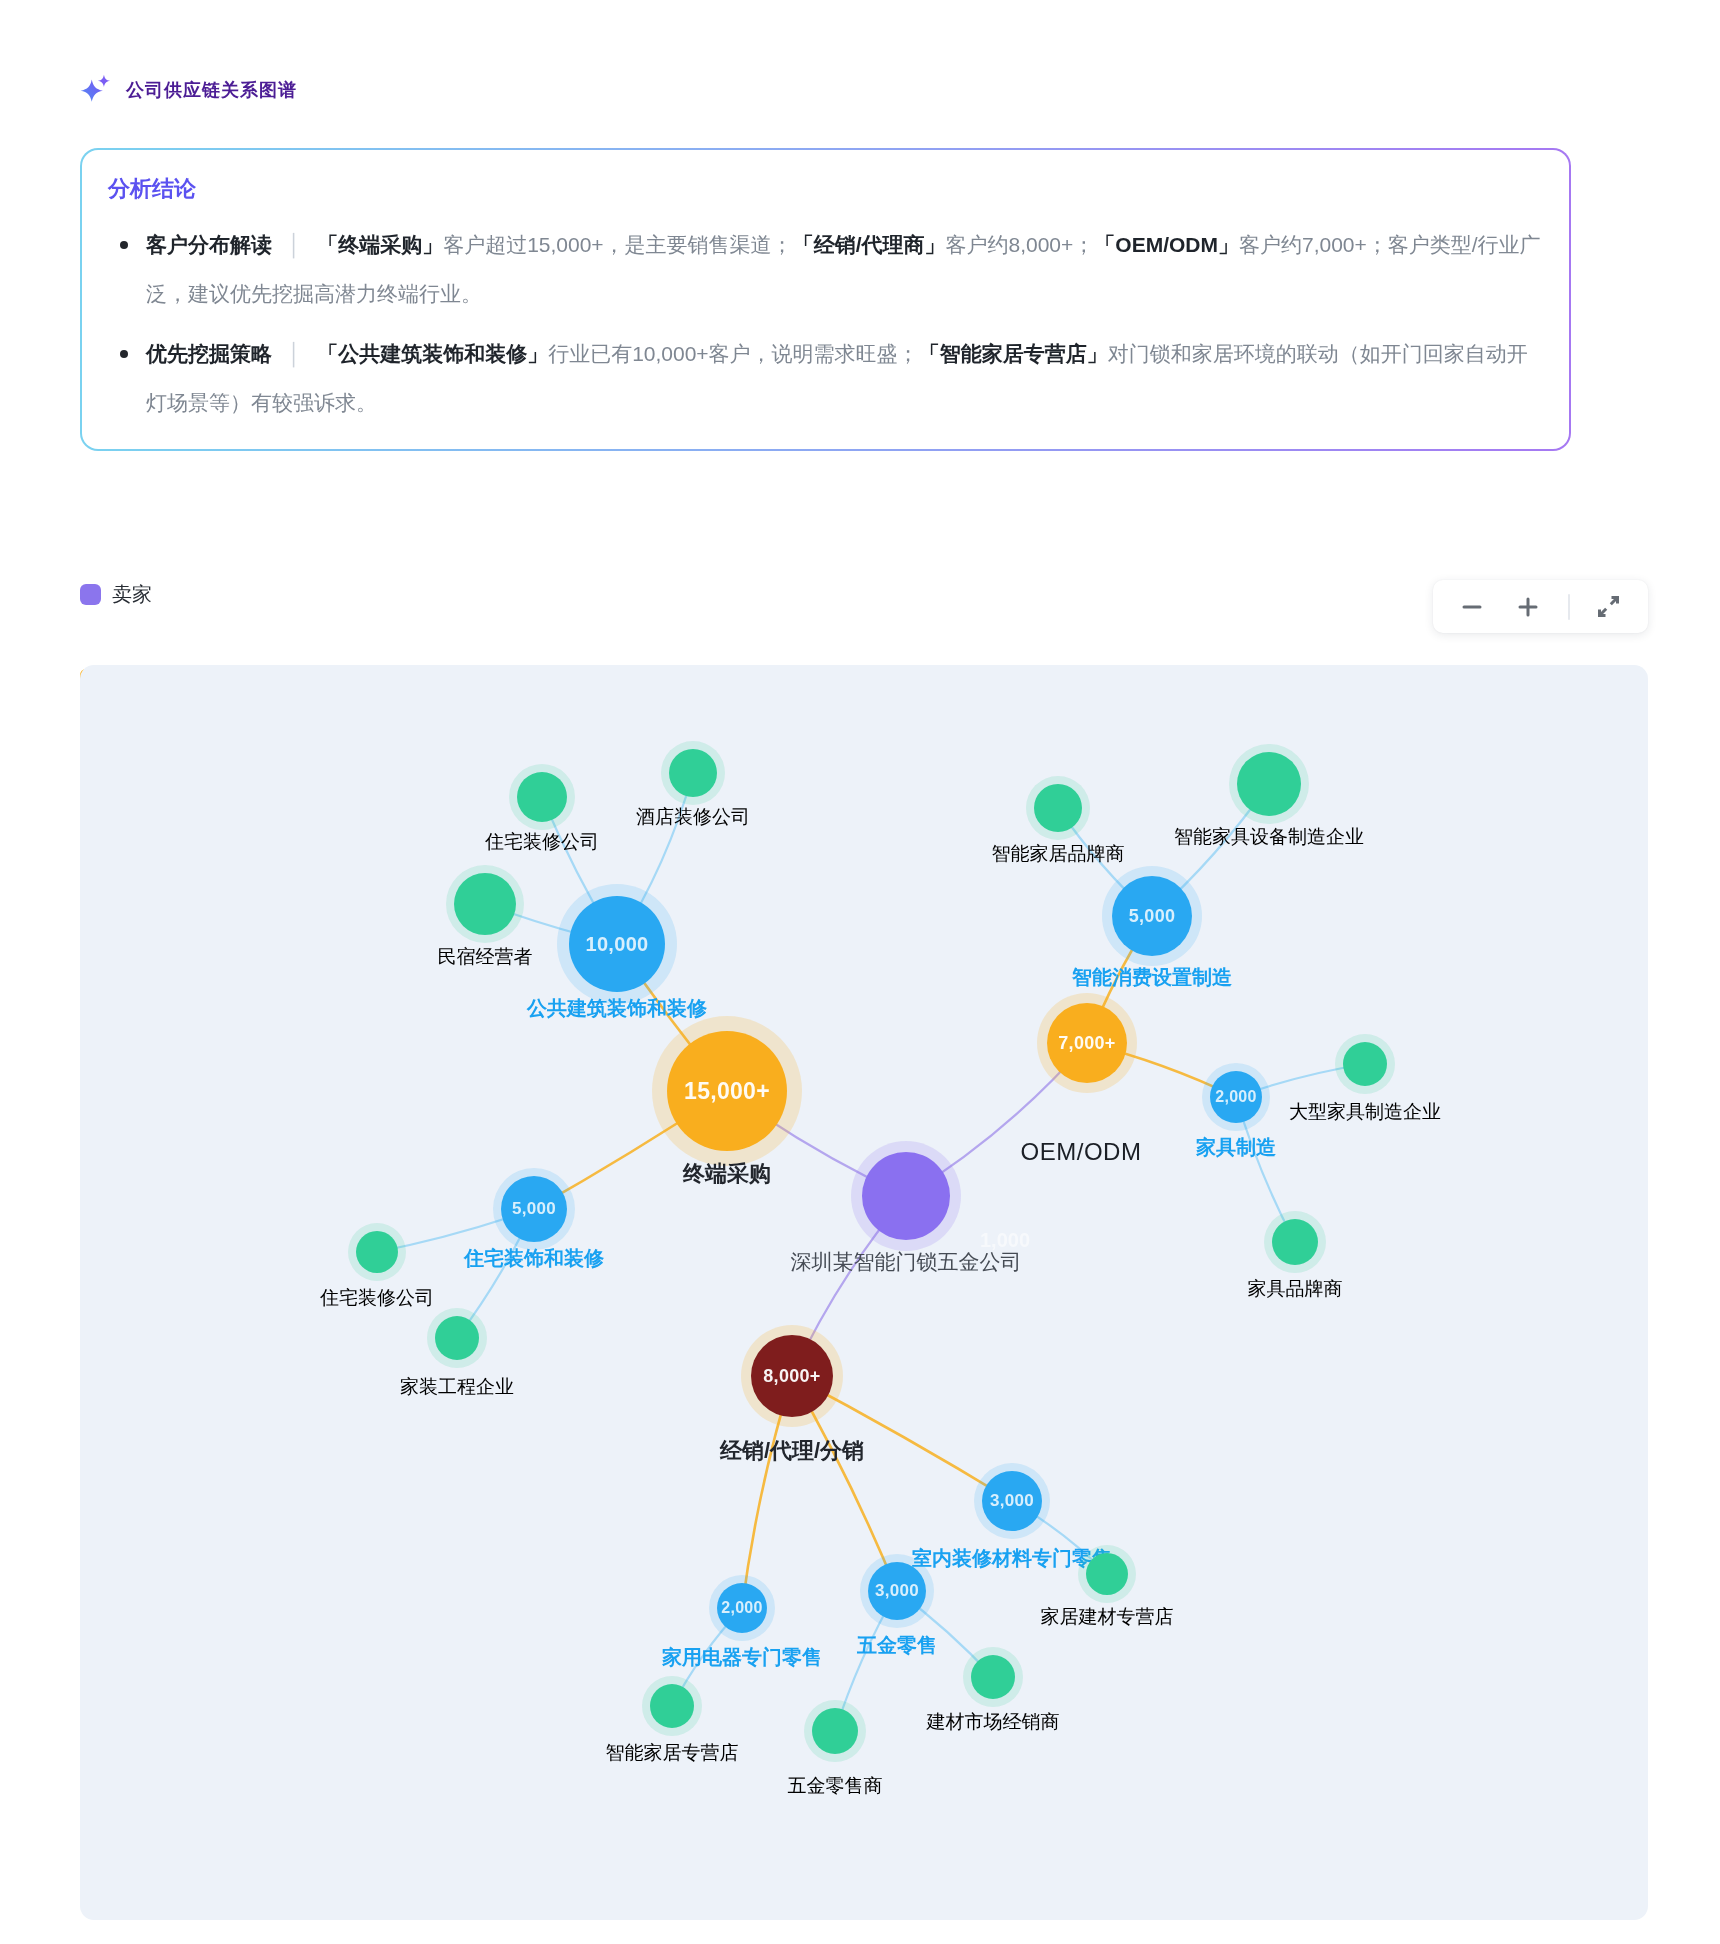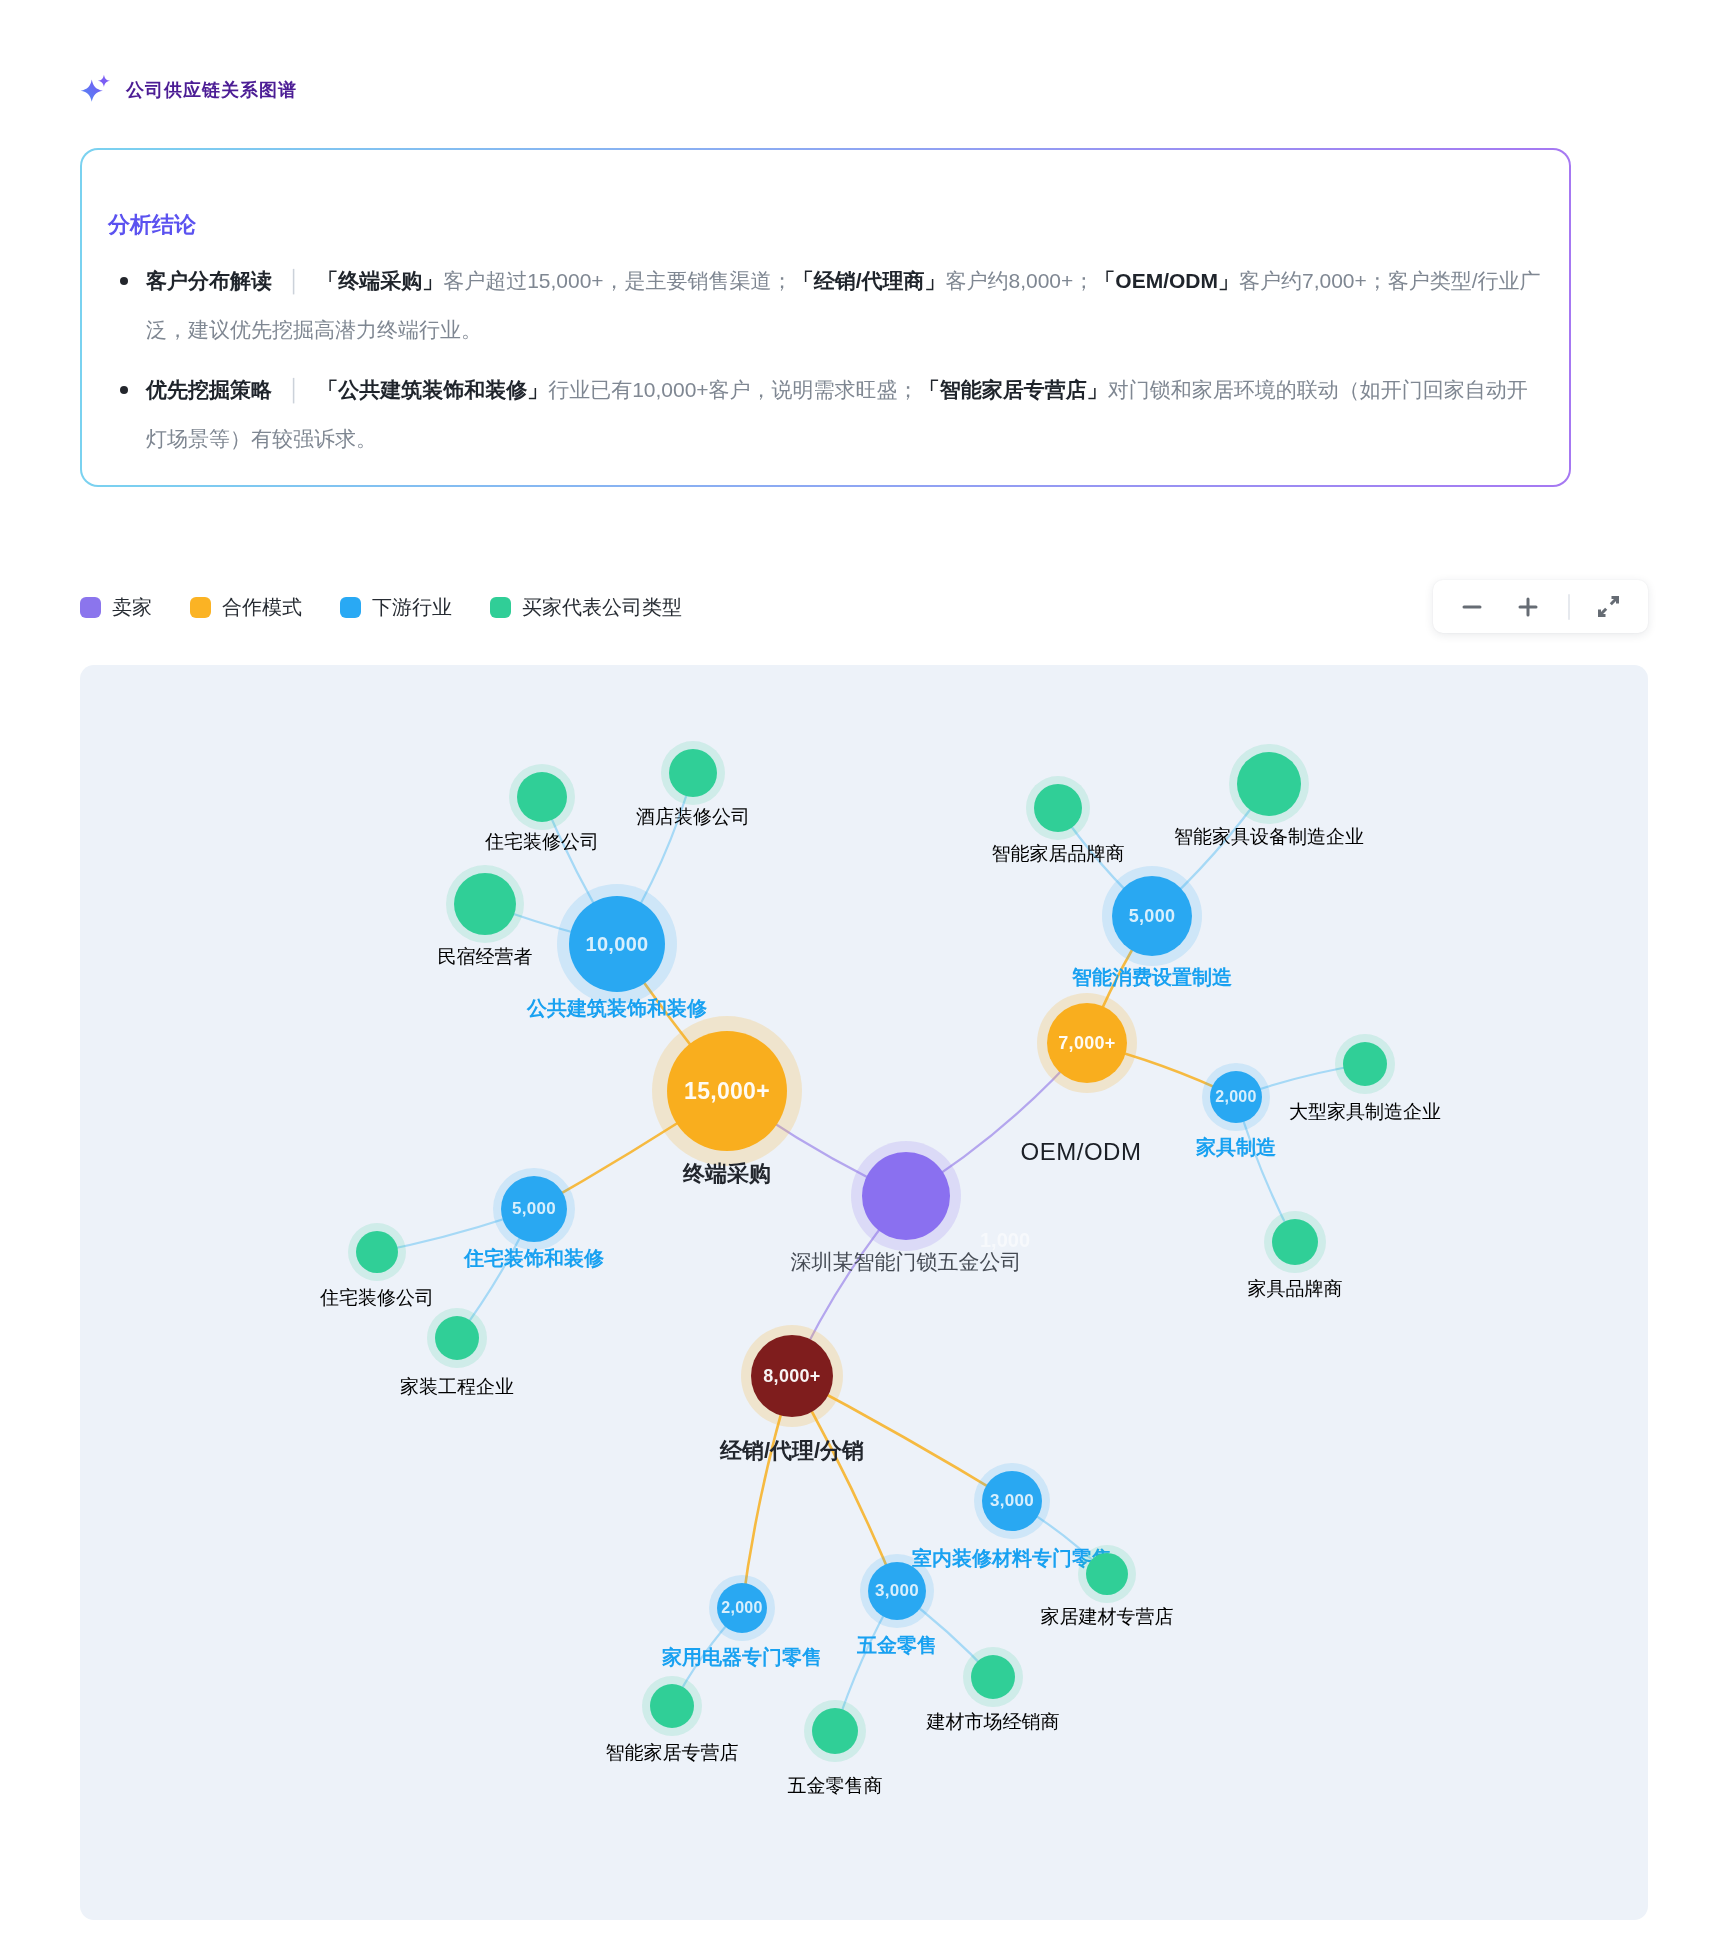--- a/index.html
+++ b/index.html
@@ -10,31 +10,31 @@
   
   .header { position:absolute; top:72px; left:78px; display:flex; align-items:center; gap:12px; }
   .header h1 { font-size:18px; font-weight:700; color:#4c1d95; letter-spacing:1px; }
 
   
   .card { position:absolute; top:148px; left:80px; width:1491px;
     border:2px solid transparent; border-radius:18px;
     background:linear-gradient(#fff,#fff) padding-box,
                linear-gradient(90deg,#7ad2f0 0%, #8fa3f3 55%, #a678f2 100%) border-box;
     padding:24px 28px 22px 26px; }
-  .card-title { font-size:22px; font-weight:700; color:#5b52f0; margin-bottom:16px;margin-top:36px; }
+  .card-title { font-size:22px; font-weight:700; color:#5b52f0; margin-bottom:16px; }
   .bullet { position:relative; padding-left:38px; font-size:21px; line-height:49px;
     color:#7f8792; margin-bottom:11px; }
   .bullet:last-child { margin-bottom:0; }
   .bullet::before { content:""; position:absolute; left:12px; top:21px; width:8px; height:8px;
     border-radius:50%; background:#23262c; }
   .seg-bold { font-weight:700; color:#1f242b; }
   .seg-divider { color:#ccd2da; margin:0 16px; font-weight:400; }
 
   
-  .legend { position:absolute; top:581px; left:80px; height:52px; display:flex; gap:38px; }
+  .legend { position:absolute; top:581px; left:80px; height:52px; display:flex; gap:58px;flex-direction:column; }
   .legend-item { display:flex; align-items:center; gap:11px; cursor:pointer; }
   .legend-swatch { width:21px; height:21px; border-radius:6px; }
   .legend-label { font-size:20px; color:#272c33; font-weight:500; }
 
   .controls { position:absolute; top:580px; left:1433px; width:215px; height:53px;
     background:#fff; border-radius:10px; box-shadow:0 2px 10px rgba(30,40,60,.10), 0 0 2px rgba(30,40,60,.06);
     display:flex; align-items:center; justify-content:space-evenly; }
   .controls button { border:none; background:none; cursor:pointer; display:flex;
     align-items:center; justify-content:center; width:34px; height:34px; }
   .ctl-divider { width:2px; height:26px; background:#e6e9ee; border-radius:1px; }

